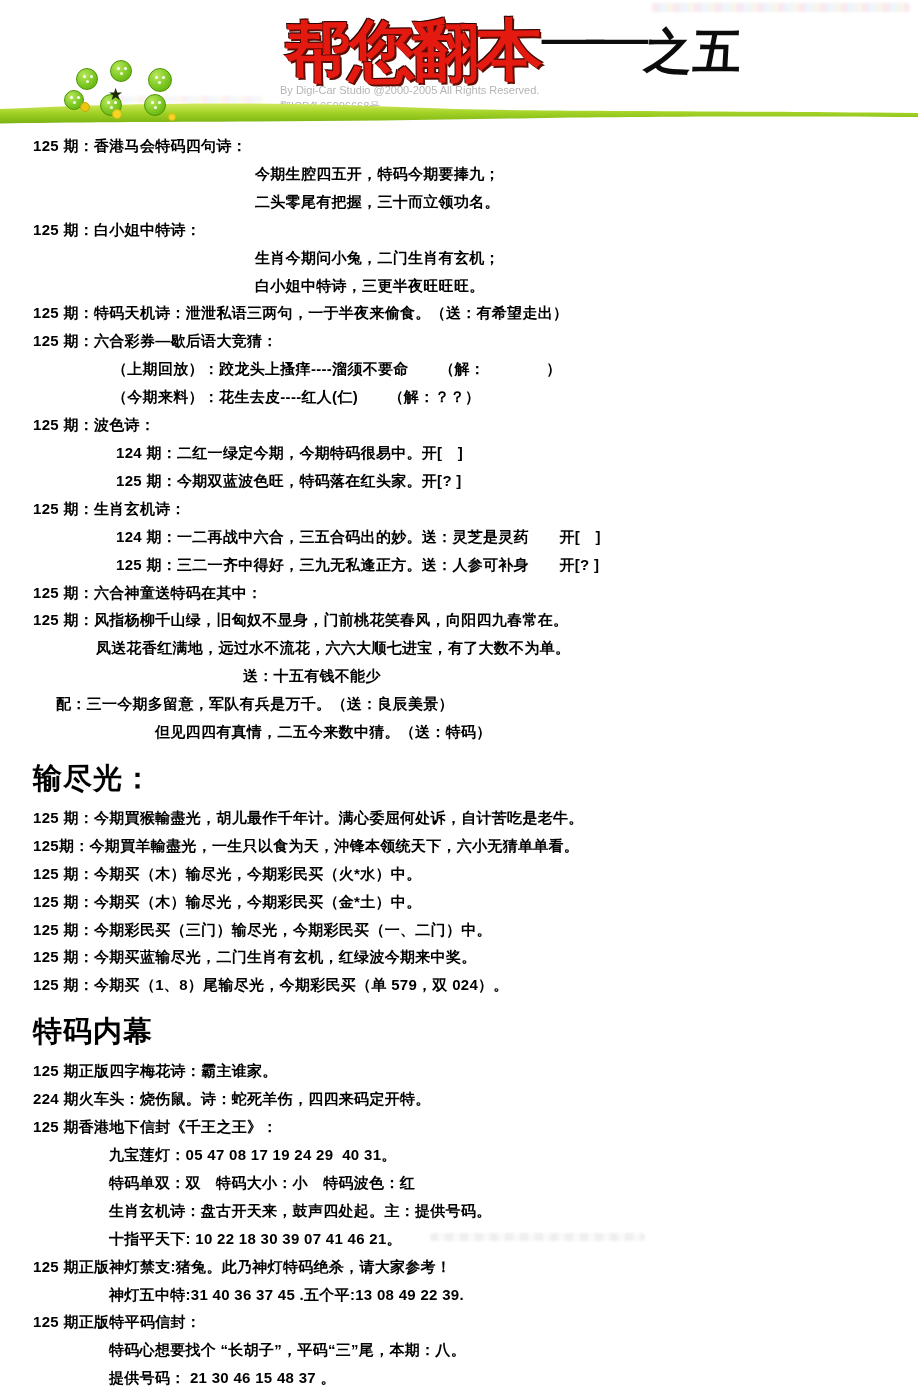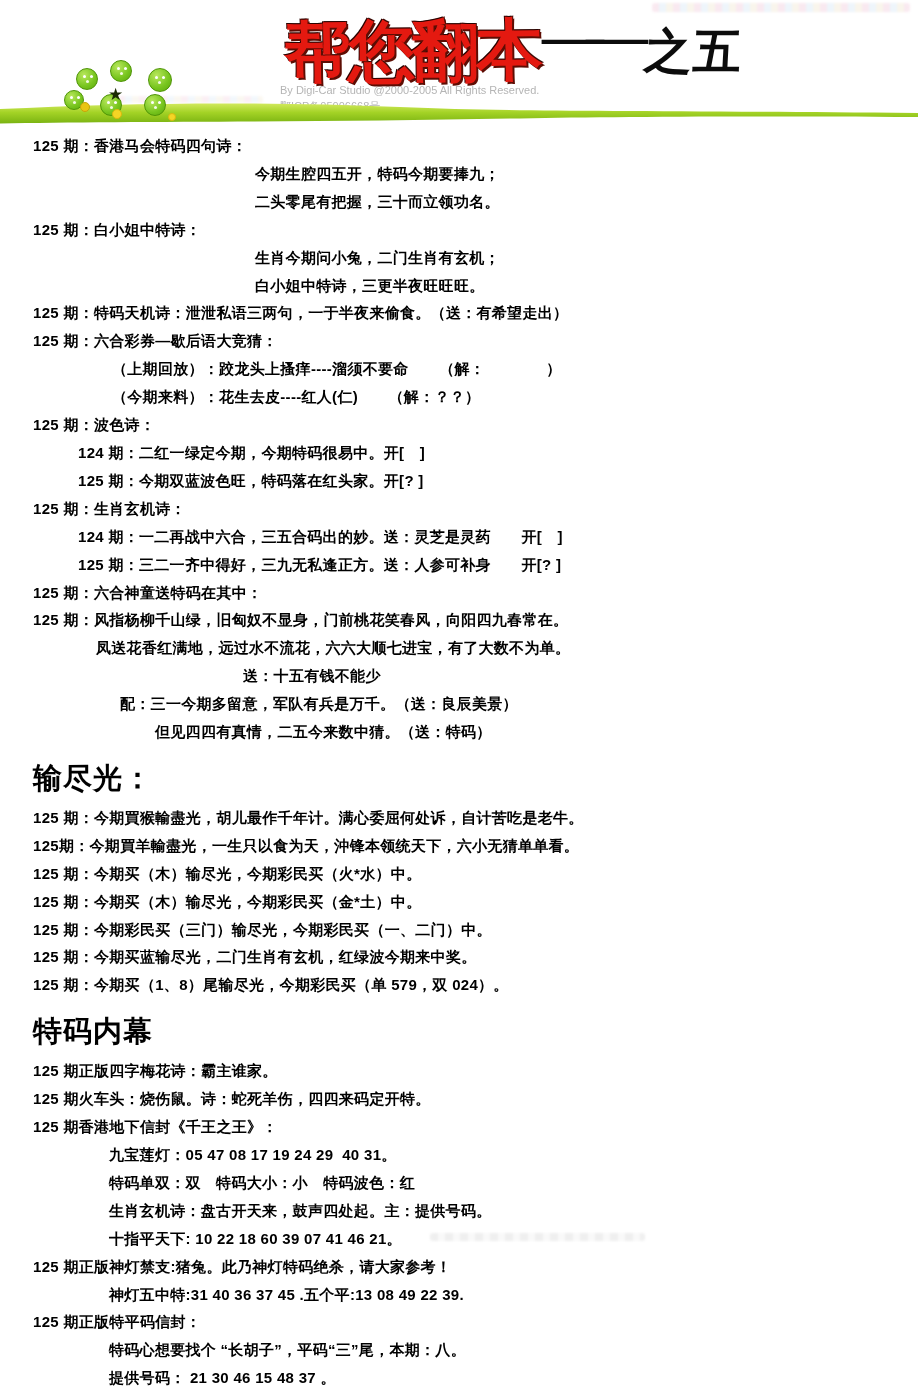--- a/index.html
+++ b/index.html
@@ -69,23 +69,23 @@
   
   .content{position:relative;padding-top:2px;}
   .line{
     font-family:"Liberation Sans","Liberation Serif",serif;
     font-weight:bold;font-size:15px;line-height:27.9px;
     white-space:pre;letter-spacing:0.3px;
   }
   .i0{padding-left:33px;}
   .i1{padding-left:109px;}
   .i2{padding-left:96px;}
-  .i3{padding-left:120px;}
+  .i3{padding-left:56px;}
   .i4{padding-left:155px;}
-  .i5{padding-left:78px;}
+  .i5{padding-left:116px;}
   .i6{padding-left:112px;}
   .i7{padding-left:243px;}
   .i8{padding-left:255px;}
   .heading{
     font-family:"Liberation Serif",serif;
     font-size:29px;line-height:36px;font-weight:bold;
     margin:14px 0 8px 33px;letter-spacing:1px;
   }
 </style>
 </head>
@@ -160,26 +160,26 @@
       <div class="line i0">125期：今期買羊輸盡光，一生只以食为天，沖锋本领统天下，六小无猜单单看。</div>
       <div class="line i0">125 期：今期买（木）输尽光，今期彩民买（火*水）中。</div>
       <div class="line i0">125 期：今期买（木）输尽光，今期彩民买（金*土）中。</div>
       <div class="line i0">125 期：今期彩民买（三门）输尽光，今期彩民买（一、二门）中。</div>
       <div class="line i0">125 期：今期买蓝输尽光，二门生肖有玄机，红绿波今期来中奖。</div>
       <div class="line i0">125 期：今期买（1、8）尾输尽光，今期彩民买（单 579，双 024）。</div>
     </section>
     <section>
       <h2 class="heading">特码内幕</h2>
       <div class="line i0">125 期正版四字梅花诗：霸主谁家。</div>
-      <div class="line i0">125 期火车头：烧伤鼠。诗：蛇死羊伤，四四来码定开特。</div>
+      <div class="line i0">224 期火车头：烧伤鼠。诗：蛇死羊伤，四四来码定开特。</div>
       <div class="line i0">125 期香港地下信封《千王之王》：</div>
       <div class="line i1">九宝莲灯：05 47 08 17 19 24 29  40 31。</div>
       <div class="line i1">特码单双：双　特码大小：小　特码波色：红</div>
       <div class="line i1">生肖玄机诗：盘古开天来，鼓声四处起。主：提供号码。</div>
-      <div class="line i1">十指平天下: 10 22 18 60 39 07 41 46 21。</div>
+      <div class="line i1">十指平天下: 10 22 18 30 39 07 41 46 21。</div>
       <div class="line i0">125 期正版神灯禁支:猪兔。此乃神灯特码绝杀，请大家参考！</div>
       <div class="line i1">神灯五中特:31 40 36 37 45 .五个平:13 08 49 22 39.</div>
       <div class="line i0">125 期正版特平码信封：</div>
       <div class="line i1">特码心想要找个 “长胡子”，平码“三”尾，本期：八。</div>
       <div class="line i1">提供号码： 21 30 46 15 48 37 。</div>
     </section>
   </main>
 
 <div class="decor-strip strip-mid"></div>
 

